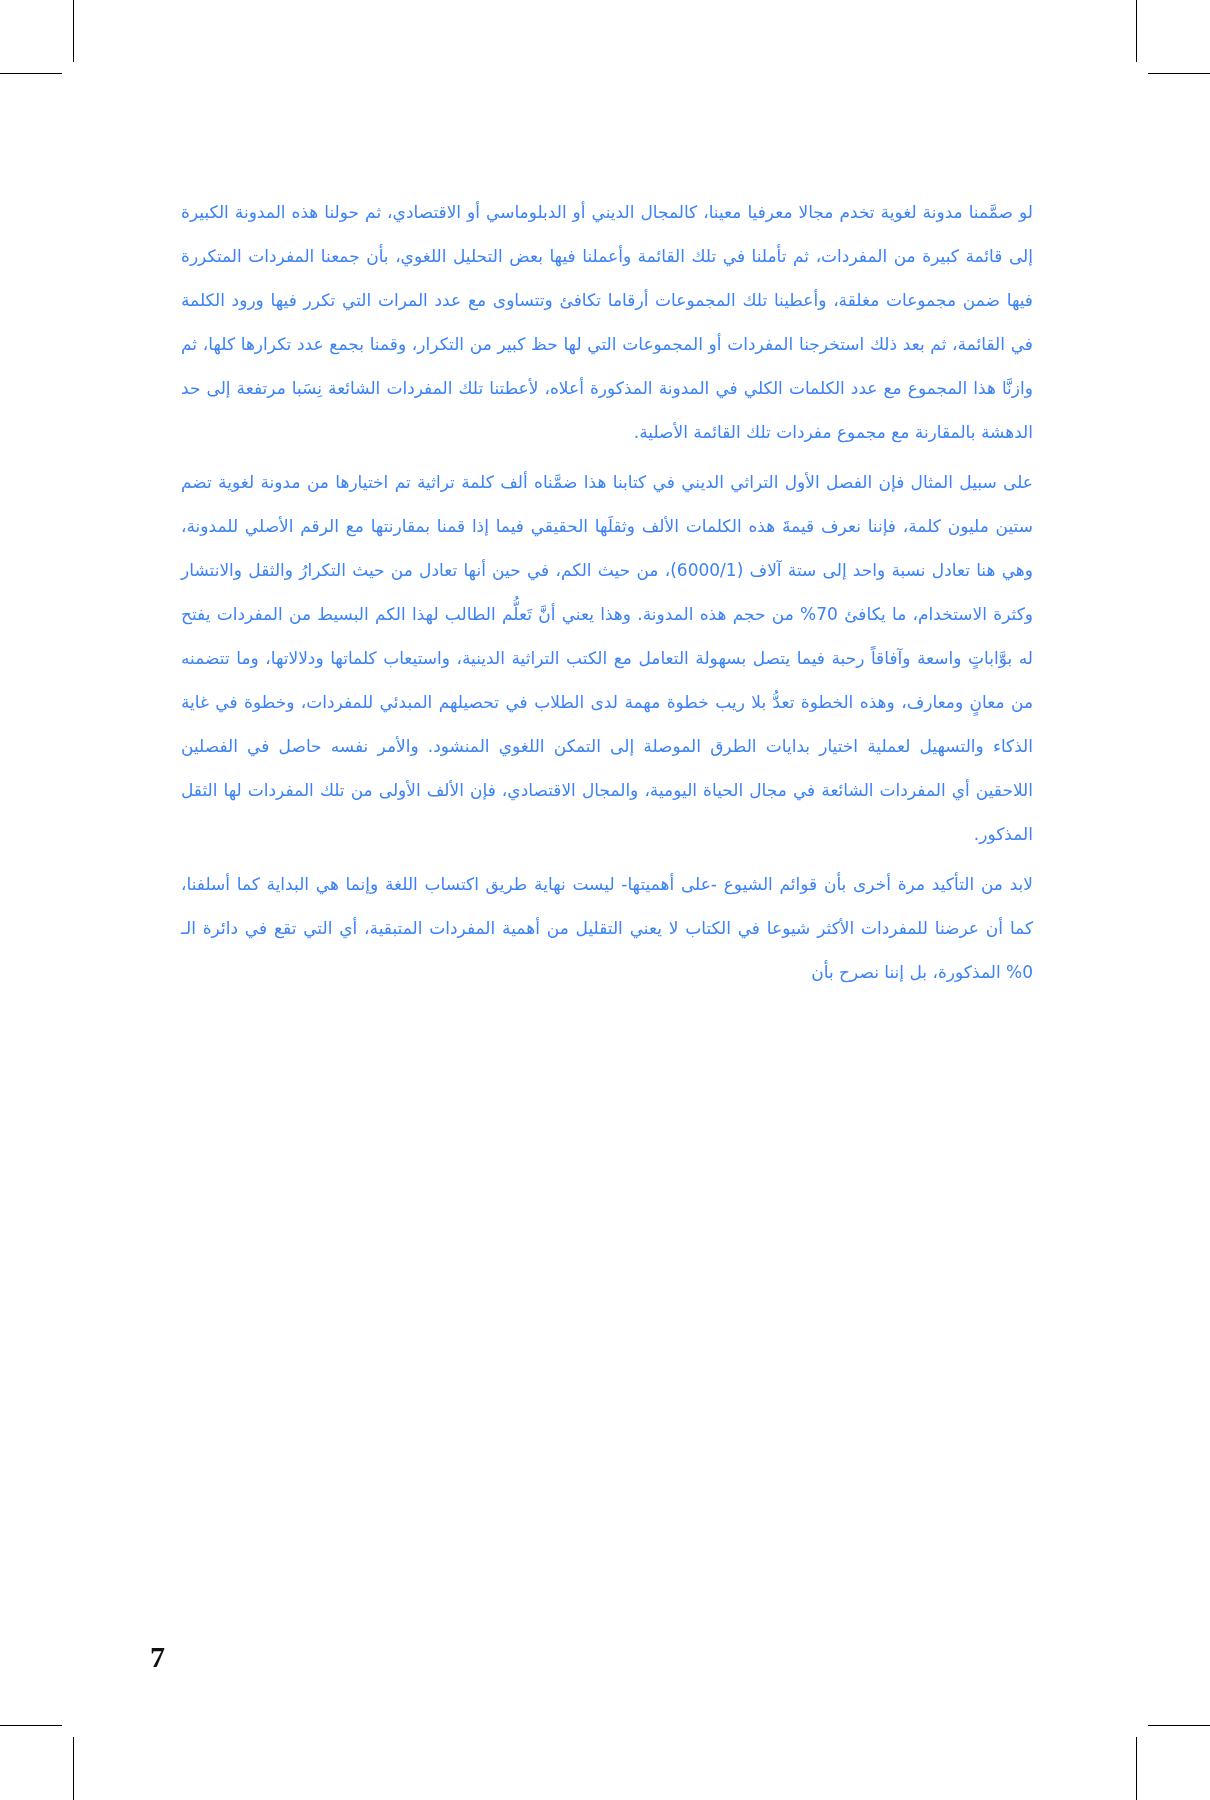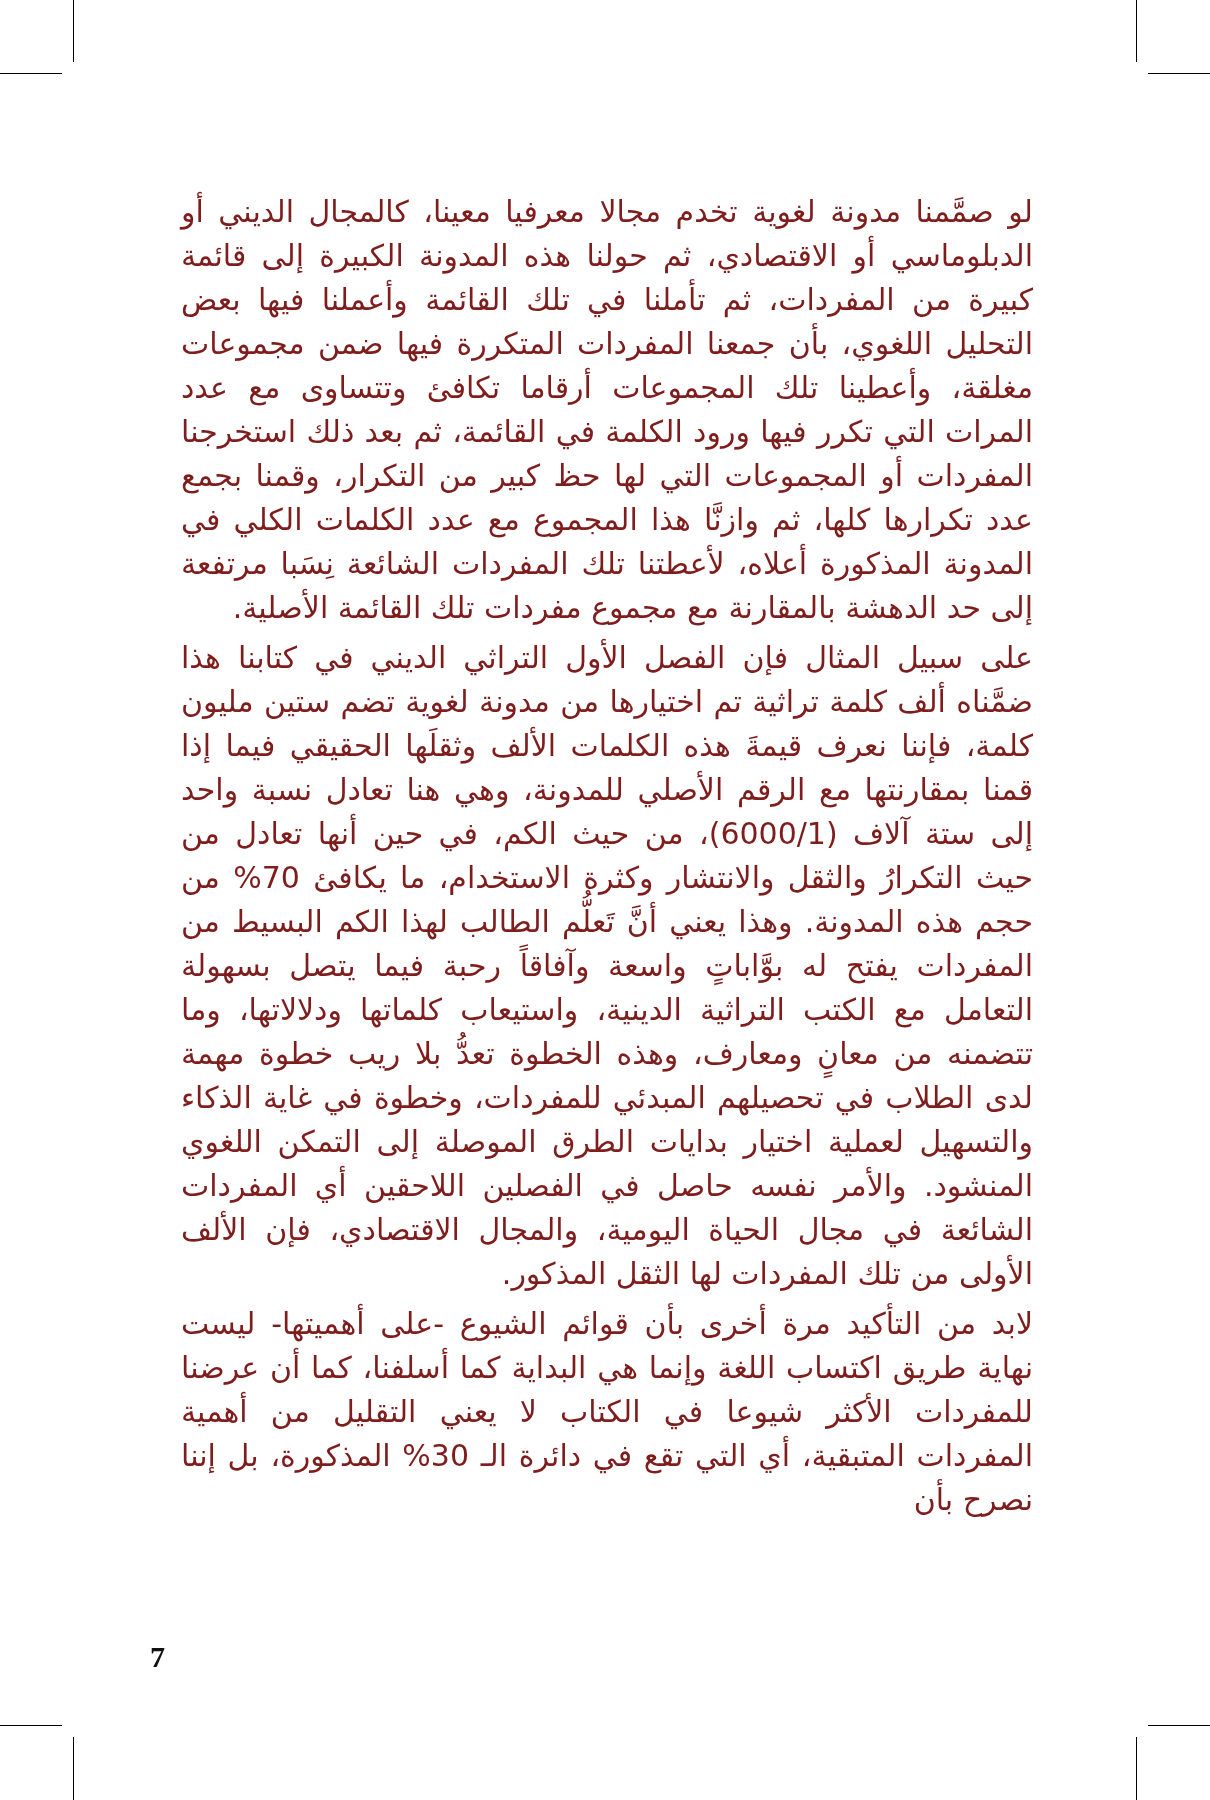--- a/index.html
+++ b/index.html
@@ -1,37 +1,37 @@
 <!DOCTYPE html>
 <html><head>
 <meta charset="utf-8">
 <style>
   html, body { margin:0; padding:0; background:#ffffff; }
   body { width:1210px; height:1800px; position:relative; overflow:hidden; font-family:"DejaVu Serif", serif; color:#111; }
   .mark { position:absolute; background:#000; }
   .text-block {
     position:absolute; left:181px; top:190px; width:852px;
     direction:rtl; text-align:justify; text-align-last:right;
-    font-family:"DejaVu Sans", sans-serif; font-size:30px; line-height:44px; color:#7f1d1d;
+    font-family:"DejaVu Sans", sans-serif; font-size:17px; line-height:44px; color:#3b82f6;
   }
   .para { margin:0 0 6px 0; }
   .page-number { position:absolute; left:150px; top:1640px; font-family:"Liberation Serif", serif; font-weight:bold; font-size:30px; }
 </style>
 </head>
 <body>
 
 <div class="mark" style="left:73px; top:0; width:1px; height:62px;"></div>
 <div class="mark" style="left:0; top:73px; width:62px; height:1px;"></div>
 <div class="mark" style="left:1136px; top:0; width:1px; height:62px;"></div>
 <div class="mark" style="left:1148px; top:73px; width:62px; height:1px;"></div>
 
 <div class="text-block">
   <p class="para">لو صمَّمنا مدونة لغوية تخدم مجالا معرفيا معينا، كالمجال الديني أو الدبلوماسي أو الاقتصادي، ثم حولنا هذه المدونة الكبيرة إلى قائمة كبيرة من المفردات، ثم تأملنا في تلك القائمة وأعملنا فيها بعض التحليل اللغوي، بأن جمعنا المفردات المتكررة فيها ضمن مجموعات مغلقة، وأعطينا تلك المجموعات أرقاما تكافئ وتتساوى مع عدد المرات التي تكرر فيها ورود الكلمة في القائمة، ثم بعد ذلك استخرجنا المفردات أو المجموعات التي لها حظ كبير من التكرار، وقمنا بجمع عدد تكرارها كلها، ثم وازنَّا هذا المجموع مع عدد الكلمات الكلي في المدونة المذكورة أعلاه، لأعطتنا تلك المفردات الشائعة نِسَبا مرتفعة إلى حد الدهشة بالمقارنة مع مجموع مفردات تلك القائمة الأصلية.</p>
   <p class="para">على سبيل المثال فإن الفصل الأول التراثي الديني في كتابنا هذا ضمَّناه ألف كلمة تراثية تم اختيارها من مدونة لغوية تضم ستين مليون كلمة، فإننا نعرف قيمةَ هذه الكلمات الألف وثقلَها الحقيقي فيما إذا قمنا بمقارنتها مع الرقم الأصلي للمدونة، وهي هنا تعادل نسبة واحد إلى ستة آلاف (6000/1)، من حيث الكم، في حين أنها تعادل من حيث التكرارُ والثقل والانتشار وكثرة الاستخدام، ما يكافئ 70% من حجم هذه المدونة. وهذا يعني أنَّ تَعلُّم الطالب لهذا الكم البسيط من المفردات يفتح له بوَّاباتٍ واسعة وآفاقاً رحبة فيما يتصل بسهولة التعامل مع الكتب التراثية الدينية، واستيعاب كلماتها ودلالاتها، وما تتضمنه من معانٍ ومعارف، وهذه الخطوة تعدُّ بلا ريب خطوة مهمة لدى الطلاب في تحصيلهم المبدئي للمفردات، وخطوة في غاية الذكاء والتسهيل لعملية اختيار بدايات الطرق الموصلة إلى التمكن اللغوي المنشود. والأمر نفسه حاصل في الفصلين اللاحقين أي المفردات الشائعة في مجال الحياة اليومية، والمجال الاقتصادي، فإن الألف الأولى من تلك المفردات لها الثقل المذكور.</p>
-  <p class="para">لابد من التأكيد مرة أخرى بأن قوائم الشيوع -على أهميتها- ليست نهاية طريق اكتساب اللغة وإنما هي البداية كما أسلفنا، كما أن عرضنا للمفردات الأكثر شيوعا في الكتاب لا يعني التقليل من أهمية المفردات المتبقية، أي التي تقع في دائرة الـ 30% المذكورة، بل إننا نصرح بأن</p>
+  <p class="para">لابد من التأكيد مرة أخرى بأن قوائم الشيوع -على أهميتها- ليست نهاية طريق اكتساب اللغة وإنما هي البداية كما أسلفنا، كما أن عرضنا للمفردات الأكثر شيوعا في الكتاب لا يعني التقليل من أهمية المفردات المتبقية، أي التي تقع في دائرة الـ 0% المذكورة، بل إننا نصرح بأن</p>
 </div>
 
 <div class="page-number">7</div>
 
 <div class="mark" style="left:0; top:1725px; width:62px; height:1px;"></div>
 <div class="mark" style="left:73px; top:1737px; width:1px; height:63px;"></div>
 <div class="mark" style="left:1148px; top:1725px; width:62px; height:1px;"></div>
 <div class="mark" style="left:1136px; top:1737px; width:1px; height:63px;"></div>
 
 </body></html>

